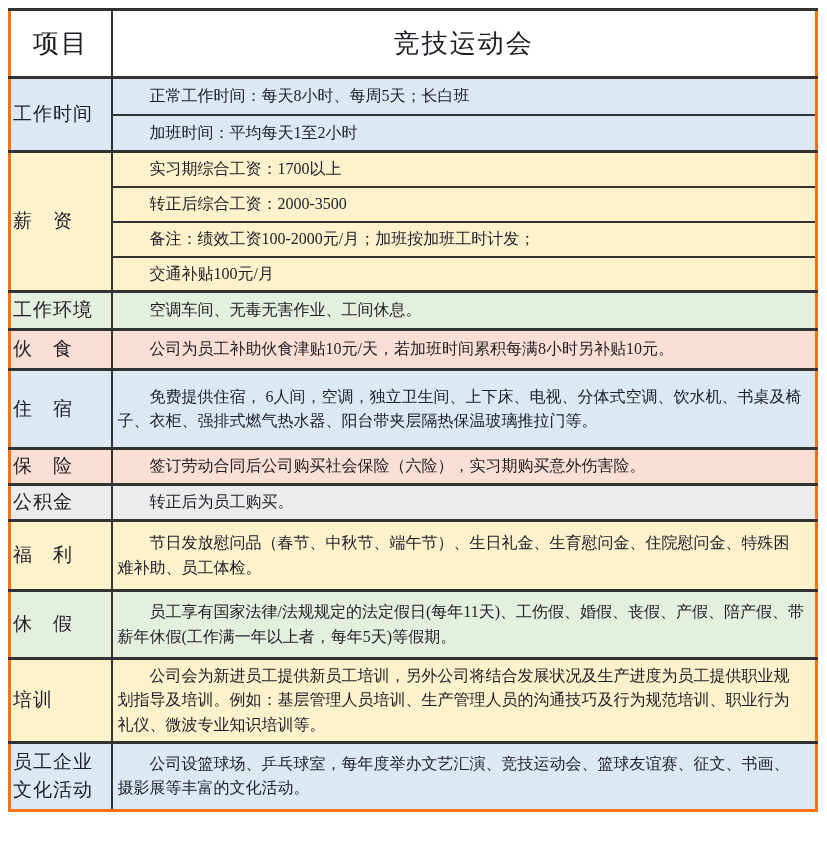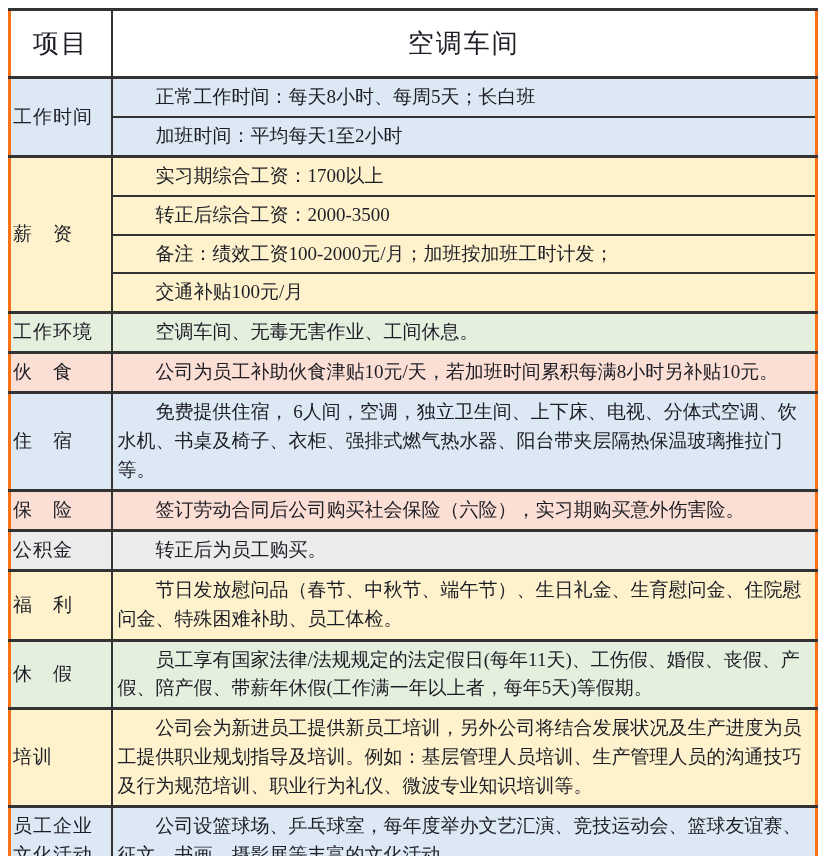--- a/index.html
+++ b/index.html
@@ -30,21 +30,21 @@
   }
   td.label-cell {
     vertical-align: middle;
     font-size: 19px;
     line-height: 1.5;
     padding: 2px;
     white-space: pre-line;
     letter-spacing: 1px;
   }
   td.content-cell {
-    font-size: 19px;
+    font-size: 16px;
     line-height: 1.52;
     padding: 4px 10px 4px 5px;
     text-indent: 2em;
     vertical-align: middle;
   }
   .bg-blue  { background: #dce9f5; }
   .bg-cream { background: #fdf2cc; }
   .bg-green { background: #e4efde; }
   .bg-pink  { background: #fcdfd4; }
   .bg-gray  { background: #ececec; }
@@ -63,21 +63,21 @@
 
 <div class="doc">
   <table class="info-table">
     <colgroup>
         <col class="c1">
         <col>
       </colgroup>
     <thead>
       <tr>
         <th class="hdr">项目</th>
-        <th class="hdr">空调车间</th>
+        <th class="hdr">竞技运动会</th>
       </tr>
     </thead>
     <tbody>
 
       <tr class="group-start">
         <td class="label-cell bg-blue" rowspan="2">工作时间</td>
         <td class="content-cell bg-blue rh37">正常工作时间：每天8小时、每周5天；长白班</td>
       </tr>
       <tr>
         <td class="content-cell bg-blue rh37">加班时间：平均每天1至2小时</td>

